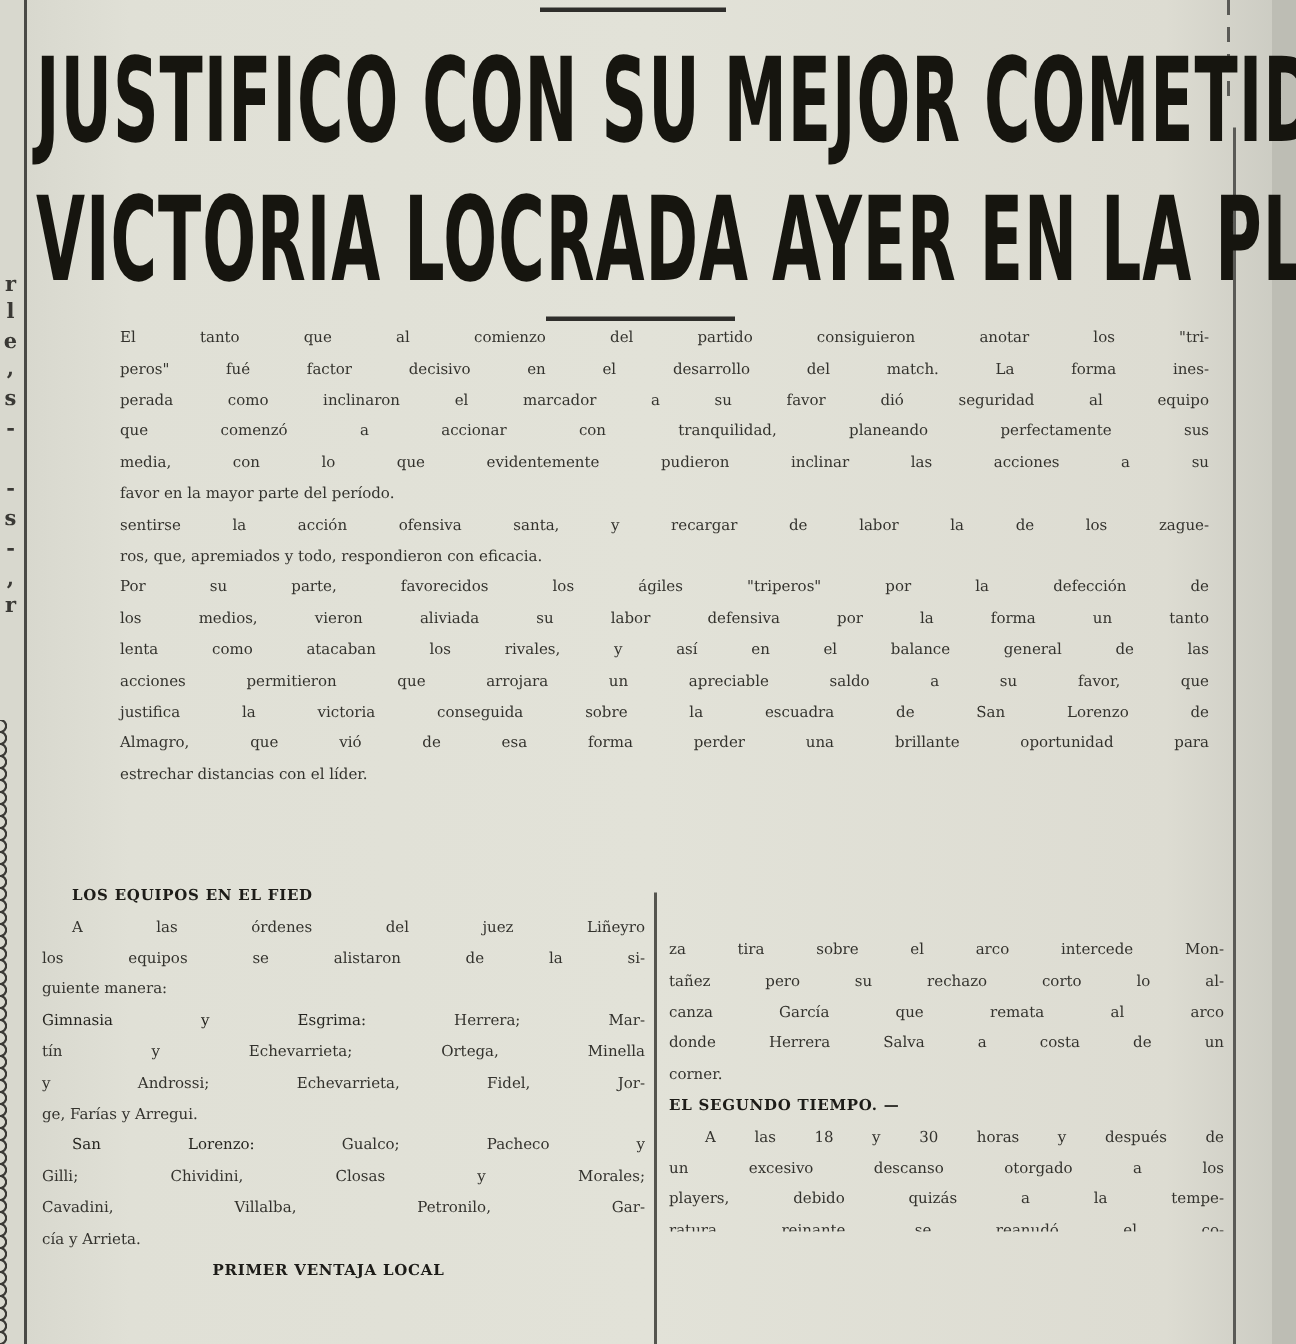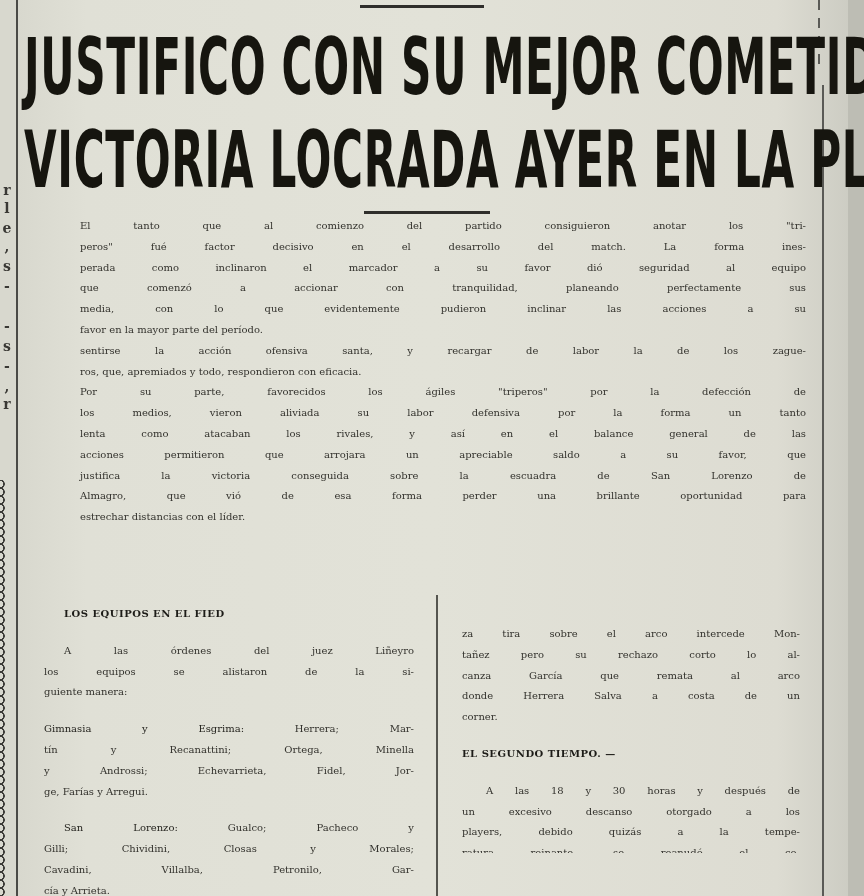--- a/index.html
+++ b/index.html
@@ -45,22 +45,22 @@
   .hl1 { top: 22px; font-size: 66px; transform: scaleX(0.64) scaleY(1.18); width: 1250px; }
   .hl2 { top: 115px; font-size: 66px; transform: scaleX(0.64) scaleY(1.18); width: 1250px; }
   .body-text {
     position: absolute; font-size: 10px; line-height: 20.8px;
     font-family: "DejaVu Serif", serif; color: #33322d;
     text-align: justify;
   }
   .intro { left: 28px; top: 216px; width: 778px; }
   .intro p { margin: 0; text-indent: 52px; text-align: justify; }
   .col-left { left: 28px; top: 588px; width: 402px; }
-  .col-right { left: 446px; top: 608px; width: 370px; }
-  .col-left p, .col-right p { margin: 16px; text-align: justify; }
+  .col-right { left: 446px; top: 624px; width: 370px; }
+  .col-left p, .col-right p { margin: 0; text-align: justify; }
   .sub-head {
     font-weight: bold; color: #1d1c18; letter-spacing: 0.5px; margin: 0;
   }
   .sub-head.center { text-align: center; }
   .team { font-weight: normal; color: #25241f; }
   .line { display: block; text-align: justify; text-align-last: justify; white-space: nowrap; }
   .line.last { text-align-last: left; }
   .partial { overflow: hidden; height: 10px; }
 </style>
 </head>
@@ -120,21 +120,21 @@
 
   <div class="body-text col-left">
     <p class="sub-head" style="padding-left:20px">LOS EQUIPOS EN EL FIED</p>
     <p>
       <span class="line" style="padding-left:20px">A las órdenes del juez Liñeyro</span>
       <span class="line">los equipos se alistaron de la si-</span>
       <span class="line last">guiente manera:</span>
     </p>
     <p>
       <span class="line"><span class="team">Gimnasia y Esgrima:</span><span> Herrera; Mar-</span></span>
-      <span class="line">tín y Recanattini; Ortega, Minella</span>
+      <span class="line">tín y Echevarrieta; Ortega, Minella</span>
       <span class="line">y Androssi; Echevarrieta, Fidel, Jor-</span>
       <span class="line last">ge, Farías y Arregui.</span>
     </p>
     <p>
       <span class="line" style="padding-left:20px"><span class="team">San Lorenzo:</span><span> Gualco; Pacheco y</span></span>
       <span class="line">Gilli; Chividini, Closas y Morales;</span>
       <span class="line">Cavadini, Villalba, Petronilo, Gar-</span>
       <span class="line last">cía y Arrieta.</span>
     </p>
     <p class="sub-head center" style="padding-right:20px">PRIMER VENTAJA LOCAL</p>

